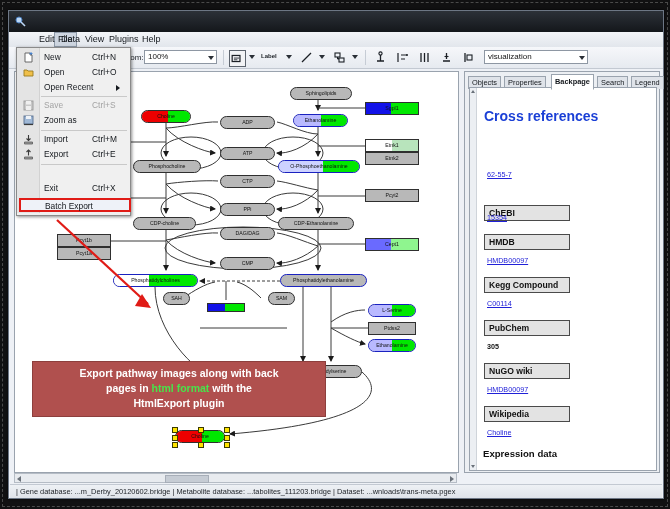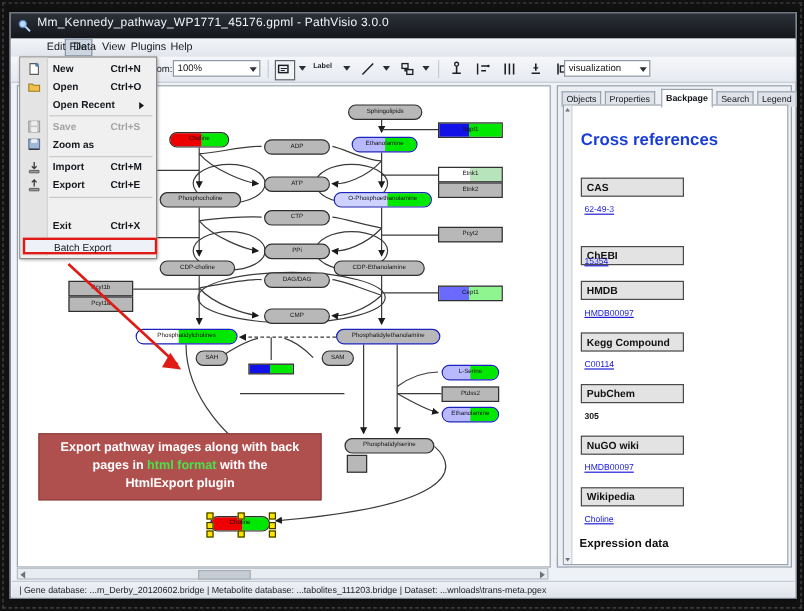--- a/index.html
+++ b/index.html
@@ -70,21 +70,21 @@
   .fill{position:absolute;top:0;bottom:0;z-index:1;}
 
   
   .handle{position:absolute;width:4px;height:4px;background:#ffe400;
           border:1px solid #3a3a00;z-index:9;}
 
   svg.edges{position:absolute;left:0;top:0;width:443px;height:400px;
             pointer-events:none;}
 
   
-  #callout{position:absolute;left:17px;top:289px;width:236px;height:56px;
+  #callout{position:absolute;left:17px;top:289px;width:294px;height:56px;
            background:#b0504e;border:1px solid #8d3f3d;z-index:20;
            color:#fff;font-weight:bold;font-size:10.5px;line-height:15px;
            text-align:center;padding-top:4px;box-sizing:border-box;}
   #callout .hl{color:#49e24a;}
   #callout-stub{position:absolute;left:274px;top:307px;width:15px;height:13px;
            background:#b8b8b8;border:1px solid #2f2f2f;z-index:19;}
 
   
   #sidepanel{position:absolute;left:455px;top:60px;width:194px;height:400px;
              background:#eceff3;border:1px solid #9aa3ae;}
@@ -125,21 +125,21 @@
              border-top:1px solid #c3c9d2;}
   #statusbar .st{position:absolute;left:6px;top:2px;font-size:7.4px;color:#1b1f25;
              white-space:nowrap;}
 
   
   #filemenu{position:absolute;left:7px;top:36px;width:113px;height:167px;
             background:#f0f0f0;border:1px solid #8a8a8a;z-index:60;
             box-shadow:1px 1px 3px rgba(0,0,0,.45);}
   #filemenu .gutter{position:absolute;left:0;top:0;width:22px;height:165px;
             background:#e4e4e4;border-right:1px solid #d2d2d2;}
-  .fm{position:absolute;left:1px;width:111px;height:15px;font-weight:bold;}
+  .fm{position:absolute;left:1px;width:111px;height:15px;}
   .fm .t{position:absolute;left:26px;top:2px;font-size:8.4px;color:#14181d;}
   .fm .a{position:absolute;left:74px;top:2px;font-size:8.4px;color:#14181d;}
   .fm.dim .t,.fm.dim .a{color:#a3a3a3;}
   .fm .ic{position:absolute;left:5px;top:2px;width:11px;height:11px;}
   .fm-sep{position:absolute;left:24px;width:86px;height:1px;background:#c9c9c9;}
   .fm .sub{position:absolute;left:98px;top:5px;width:0;height:0;
             border-top:3px solid transparent;border-bottom:3px solid transparent;
             border-left:4px solid #14181d;}
   #batchexport{position:absolute;left:2px;width:112px;height:14px;
             background:#eef2f8;border:2px solid #e01b16;box-sizing:border-box;z-index:61;}
@@ -150,21 +150,20 @@
 
 <div id="frame">
 
 <div id="window">
 
   <div id="titlebar">
     <svg class="win-ico" viewBox="0 0 11 11">
       <circle cx="4" cy="4" r="3" fill="#bcd7f5" stroke="#4b7fc0" stroke-width="1"></circle>
       <path d="M6 6 L10 10" stroke="#bcd7f5" stroke-width="1.6"></path>
     </svg>
-    <div class="title-text">Mm_Kennedy_pathway_WP1771_45176.gpml - PathVisio 3.0.0</div>
   </div>
 
   <div id="menubar">
     <div class="menu-item sel" style="left:6px;margin-left:39px;">File</div>
     <div class="menu-item" style="left:27px;">Edit</div>
     <div class="menu-item" style="left:49px;">Data</div>
     <div class="menu-item" style="left:73px;">View</div>
     <div class="menu-item" style="left:97px;">Plugins</div>
     <div class="menu-item" style="left:130px;">Help</div>
   </div>
@@ -230,21 +229,21 @@
             <path d="M5.5 6.5h4" stroke="#1b1f25" stroke-width="1.1"></path>
           </svg>
     </div>
     <div class="tb-btn" style="left:452px;">
       <svg viewBox="0 0 15 15" width="15" height="15">
             <path d="M4 3v9" stroke="#1b1f25" stroke-width="1.3"></path>
             <rect x="6" y="5" width="5" height="5" fill="none" stroke="#1b1f25" stroke-width="1.1"></rect>
           </svg>
     </div>
 
-    <div class="tb-combo" style="left:461px;width:72px;">
+    <div class="tb-combo" style="left:475px;width:104px;">
       <span class="cv">visualization</span>
       <span class="car"></span>
     </div>
   </div>
 
   <div id="canvas">
 
     <svg class="edges" viewBox="0 0 443 400">
       <defs>
         <marker id="ah" markerWidth="6" markerHeight="6" refX="5" refY="3" orient="auto">
@@ -464,22 +463,21 @@
     </div>
 
     <div id="bpbody">
       <div id="bpscroll">
         <span class="arr" style="top:2px;border-bottom:3px solid #6a717a;"></span>
         <span class="arr" style="bottom:2px;border-top:3px solid #6a717a;"></span>
       </div>
 
       <div class="bp-h1" style="top:20px;">Cross references</div>
 
-      <div class="bp-box" style="top:60px;">CAS</div>
-      <div class="bp-val" style="top:82px;">62-49-3</div>
+      <div class="bp-val" style="top:82px;">62-55-7</div>
 
       <div class="bp-box" style="top:103px;margin-top:14px;">ChEBI</div>
       <div class="bp-val" style="top:125px;">15354</div>
 
       <div class="bp-box" style="top:146px;">HMDB</div>
       <div class="bp-val" style="top:168px;">HMDB00097</div>
 
       <div class="bp-box" style="top:189px;">Kegg Compound</div>
       <div class="bp-val" style="top:211px;">C00114</div>
 

